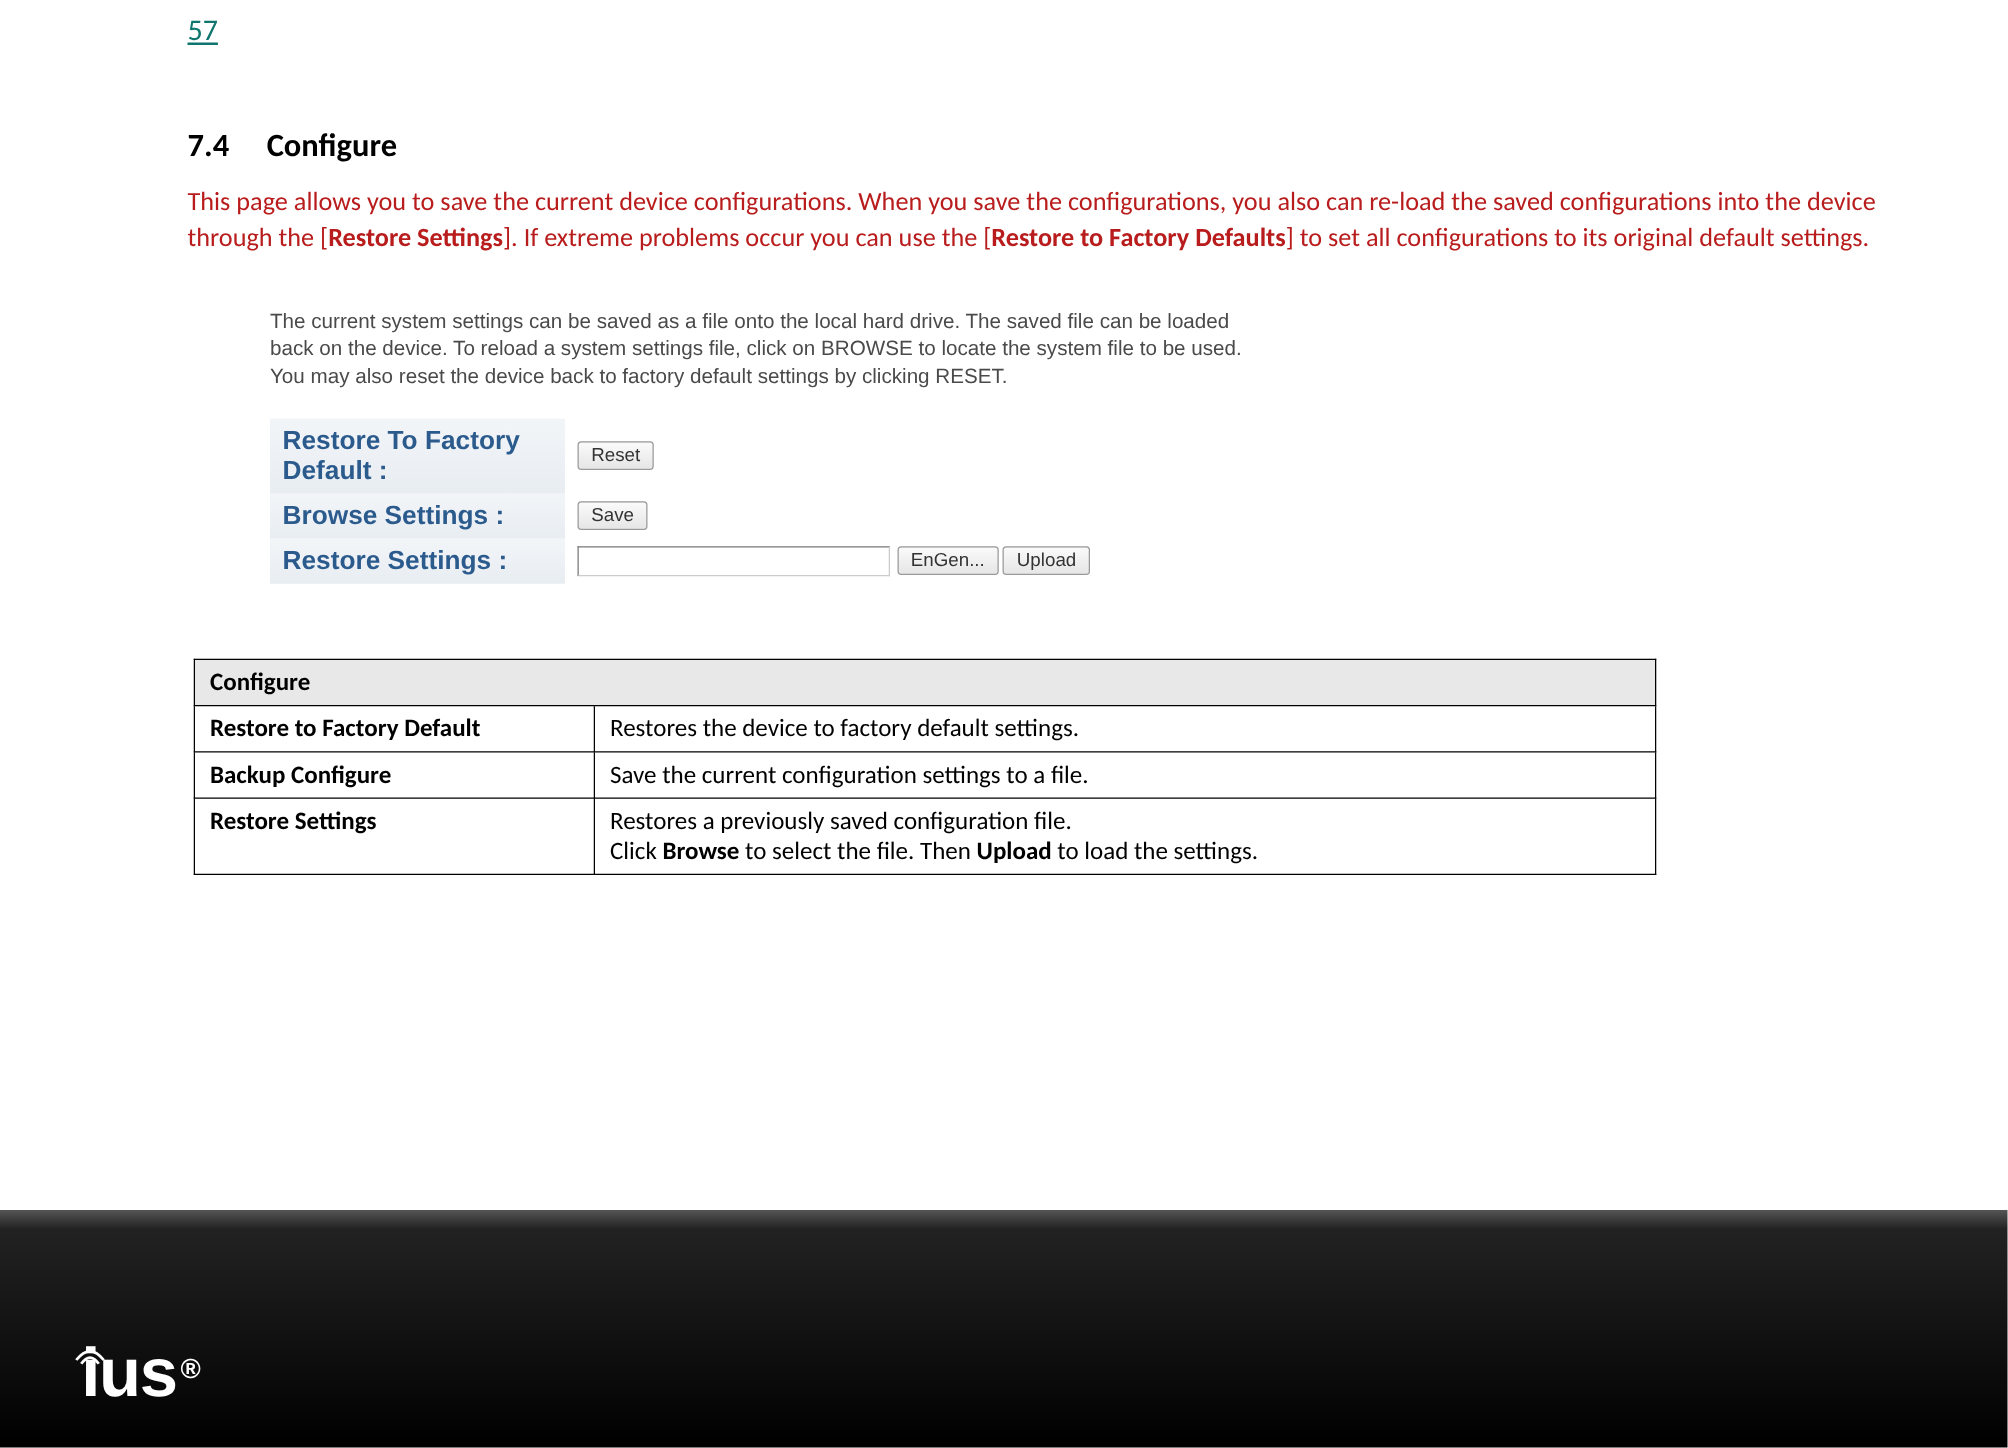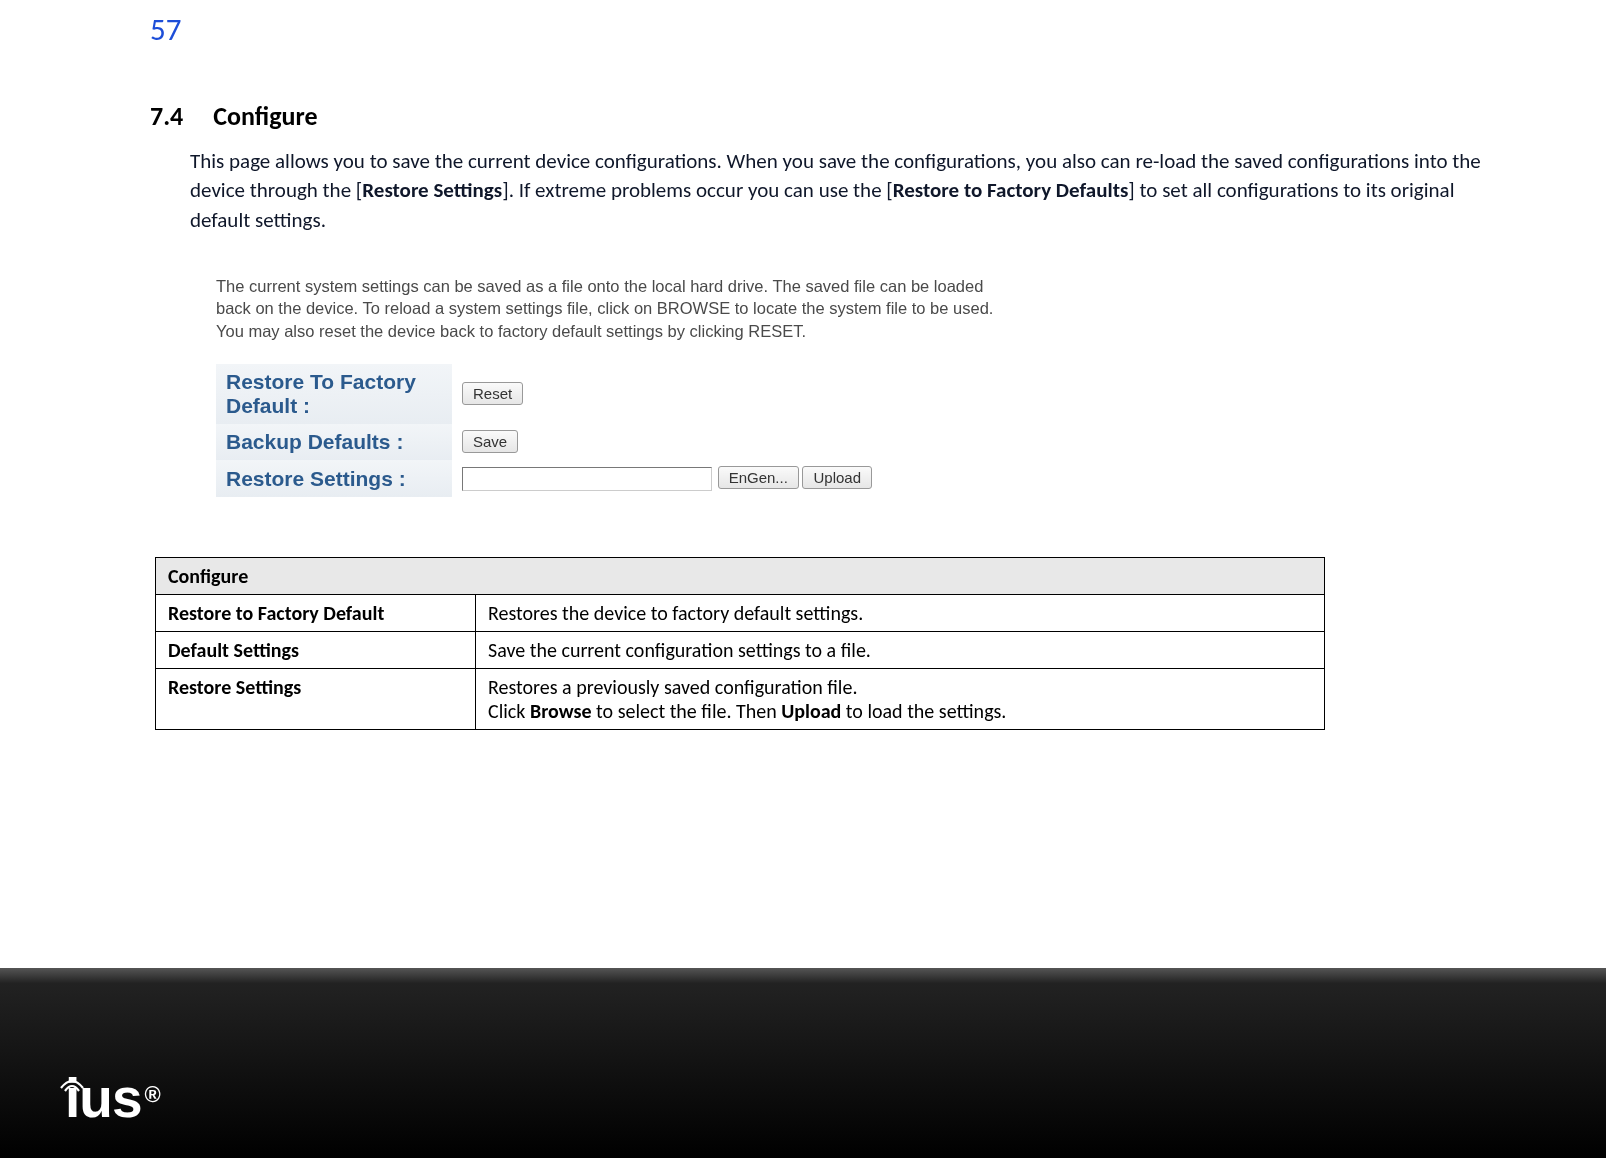--- a/index.html
+++ b/index.html
@@ -12,43 +12,43 @@
       background: #ffffff;
       width: 1606px;
       height: 1158px;
       position: relative;
       overflow: hidden;
     }
     .page-number {
       position: absolute;
       top: 10px;
       left: 150px;
-      font-size: 31px;
-      color: #1d4ed8;
+      font-size: 24px;
+      color: #0f766e;
+      text-decoration: underline;
     }
     .content {
       position: absolute;
       top: 100px;
       left: 150px;
       right: 100px;
     }
     .section-title {
       font-size: 26px;
       font-weight: bold;
       color: #000;
       margin-bottom: 15px;
     }
     .section-num {
       margin-right: 30px;
     }
     .intro-text {
       font-size: 21px;
-      color: #0f172a;
+      color: #b91c1c;
       line-height: 1.4;
-      margin-left: 40px;
       margin-bottom: 40px;
     }
     .intro-text b {
       font-weight: bold;
     }
     .screenshot-box {
       margin-left: 66px;
       margin-bottom: 60px;
       width: 800px;
     }
@@ -177,21 +177,21 @@
 
     <table class="settings-table">
       <tbody>
           <tr>
         <td class="settings-label">Restore To Factory Default :</td>
         <td class="settings-control">
           <button class="ui-button">Reset</button>
         </td>
       </tr>
       <tr>
-        <td class="settings-label">Backup Defaults :</td>
+        <td class="settings-label">Browse Settings :</td>
         <td class="settings-control">
           <button class="ui-button">Save</button>
         </td>
       </tr>
       <tr>
         <td class="settings-label">Restore Settings :</td>
         <td class="settings-control">
           <span class="file-input"></span>
           <button class="ui-button">EnGen...</button>
           <button class="ui-button">Upload</button>
@@ -204,21 +204,21 @@
   <table class="config-table">
     <tbody>
         <tr>
       <th class="config-header" colspan="2">Configure</th>
     </tr>
     <tr>
       <td class="config-label-cell">Restore to Factory Default</td>
       <td class="config-desc-cell">Restores the device to factory default settings.</td>
     </tr>
     <tr>
-      <td class="config-label-cell">Default Settings</td>
+      <td class="config-label-cell">Backup Configure</td>
       <td class="config-desc-cell">Save the current configuration settings to a file.</td>
     </tr>
     <tr>
       <td class="config-label-cell">Restore Settings</td>
       <td class="config-desc-cell">
         <span>Restores a previously saved configuration file.</span><br>
         <span>Click </span><b>Browse</b><span> to select the file. Then </span><b>Upload</b><span> to load the settings.</span>
       </td>
     </tr>
   </tbody>

